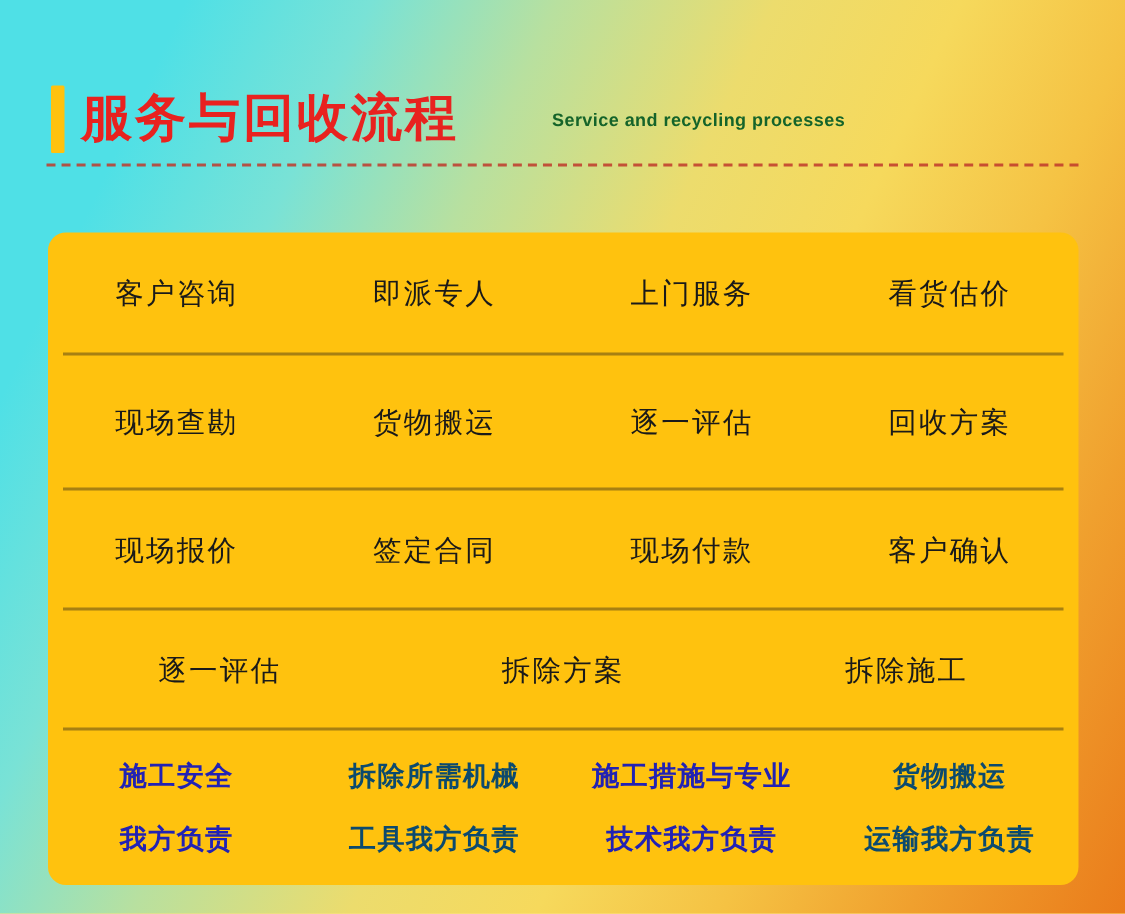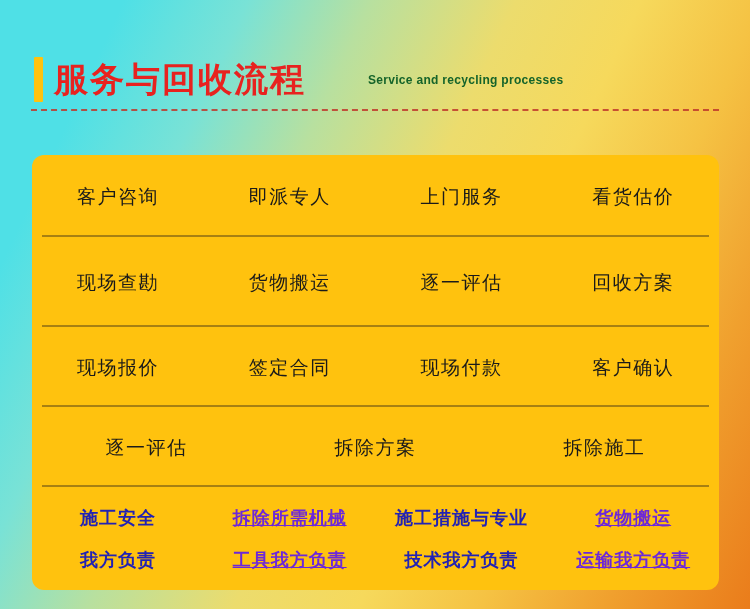--- a/index.html
+++ b/index.html
@@ -146,21 +146,21 @@
   }
   .note-line {
     font-size: 18px;
     font-weight: bold;
     letter-spacing: 1px;
     line-height: 24px;
     white-space: nowrap;
     font-family: "DejaVu Sans", "Liberation Sans", sans-serif;
   }
   .note-blue  { color: #2222b4; }
-  .note-red   { color: #6d28d9; text-decoration: underline; }
+  .note-red   { color: #0c4a6e; }
 </style>
 </head>
 <body>
 
 <div id="page">
 
   <div class="header">
     <div class="accent-bar"></div>
     <div class="title-cn">服务与回收流程</div>
     <div class="title-en">Service and recycling processes</div>

